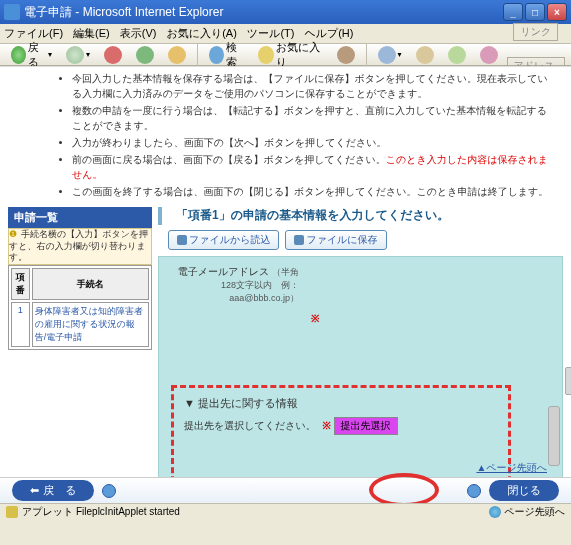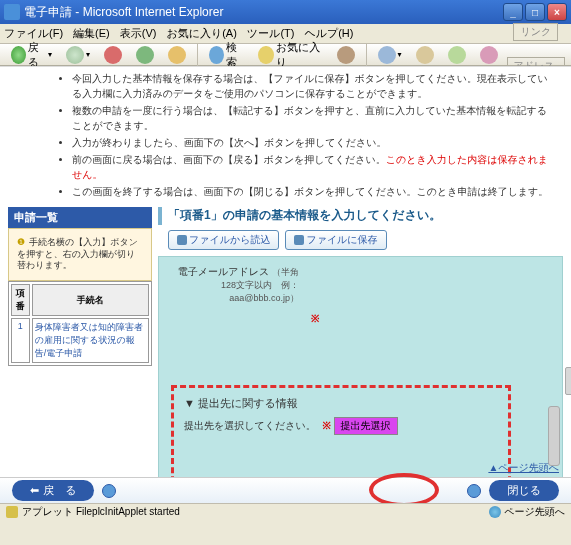--- a/index.html
+++ b/index.html
@@ -36,48 +36,48 @@
 
 
 .content { position: relative; height: 453px; background: #fff; overflow: hidden; border-top:1px solid #ddd;}
 .bullets { padding: 4px 20px 6px 72px; font-size: 10px; line-height: 1.5; color: #333;}
 .bullets li{list-style:disc;margin-bottom:2px;}
 .bullets .red{color:#d00;}
 
 .main-row{display:flex;padding:0 8px;gap:6px;}
 .sidebar{width:144px;}
 .side-hdr{background:#2d5aa8;color:#fff;font-size:11px;padding:3px 6px;font-weight:bold;}
-.side-note{background:#fff6e0;border:1px solid #d8c888;font-size:9px;padding:8px;color:#333;line-height:1.3;}
+.side-note{background:#fff6e0;border:1px solid #d8c888;font-size:9px;padding:0;color:#333;line-height:1.3;}
 .side-note .warn{color:#c4a000;display:inline-block;width:12px;}
 .side-tbl{border:1px solid #999;font-size:9px;width:100%;}
 .side-tbl th{background:#eee;border:1px solid #999;padding:2px;text-align:center;}
 .side-tbl td{border:1px solid #999;padding:2px;color:#2d5aa8;vertical-align:top;}
 
 .panel{flex:1;position:relative;}
 .vbar{position:absolute;left:0;top:0;width:4px;height:18px;background:#7bb3d1;}
-.panel-title{font-size:12px;font-weight:bold;color:#1a5a8a;padding-left:10px;}
+.panel-title{font-size:12px;font-weight:bold;color:#1a5a8a;padding-left:18px;}
 .pbtn{display:inline-flex;align-items:center;border:1px solid #5a8bb8;border-radius:3px;background:linear-gradient(#fff,#e0ecf5);font-size:10px;padding:2px 8px;color:#2d5aa8;gap:2px;}
 .pbtn .pico{width:10px;height:10px;background:#5a8bb8;border-radius:2px;display:inline-block;}
 .btnrow{padding:6px 0 6px 10px;display:flex;gap:6px;}
 
 .form-area{background:#bde5e5;border:1px solid #a0d0d0;padding:8px;font-size:10px;color:#333;height:300px;position:relative;}
 .frow{display:flex;align-items:center;margin-bottom:6px;}
 .flabel{width:140px;text-align:right;padding-right:8px;}
 .fhint{font-size:9px;color:#555;}
 .req{color:#d00;font-weight:bold;margin-left:4px;}
 
 .redbox{position:absolute;border:3px dashed #e03030;left:12px;top:128px;width:340px;height:152px;padding:8px 10px;}
 .sect-hdr{font-size:11px;color:#333;margin-bottom:6px;}
 .sbtn{border:1px solid #888;background:#d946ef;font-size:10px;padding:1px 6px;}
 .inp{border:1px solid #888;height:15px;width:100px;font-size:10px;padding:0 2px;}
 
 .scroll-indicator{position:absolute;right:2px;top:50%;width:12px;height:60px;background:#d0d0d0;border:1px solid #aaa;border-radius:3px;}
 .scroll-indicator2{position:absolute;right:-16px;top:160px;width:14px;height:28px;background:#d8d8d8;border:1px solid #aaa;border-radius:2px;}
 
-.pagelink{position:absolute;right:12px;bottom:44px;font-size:10px;color:#2d5aa8;text-decoration:underline;}
+.pagelink{position:absolute;right:24px;bottom:44px;font-size:10px;color:#2d5aa8;text-decoration:underline;}
 .navrow{position:absolute;left:0;right:0;bottom:16px;height:26px;background:linear-gradient(#fff,#e8f0f8);border-top:1px solid #ccc;display:flex;align-items:center;padding:0 12px;gap:8px;}
 .navbtn{background:#2d5aa8;color:#fff;border-radius:12px;font-size:11px;padding:3px 18px;display:flex;align-items:center;gap:4px;border:none;}
 .navico{width:14px;height:14px;background:#5a9bd8;border-radius:50%;border:1px solid #2d5aa8;}
 .redcircle{position:absolute;border:4px solid #e03030;border-radius:50%;width:70px;height:34px;right:132px;bottom:12px;pointer-events:none;}
 
 
 .status{position:absolute;left:0;right:0;bottom:0;height:16px;background:#ece9d8;border-top:1px solid #c0bcae;display:flex;align-items:center;font-size:10px;padding:0 6px;}
 .status .sicon{width:12px;height:12px;background:#d6c04a;border-radius:2px;margin-right:4px;}
 .status .spacer2{flex:1;}
 .status .net{display:flex;align-items:center;gap:3px;}

